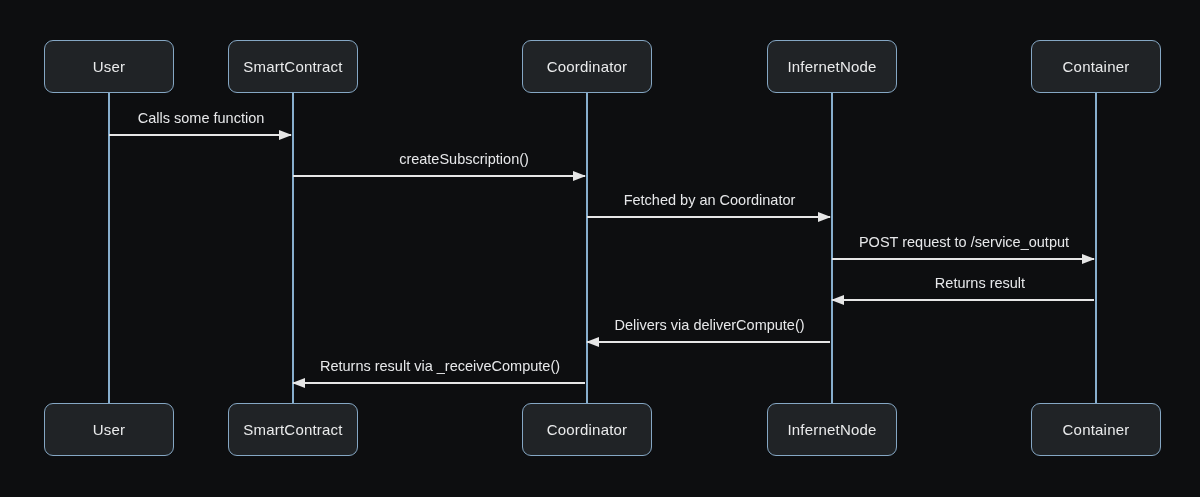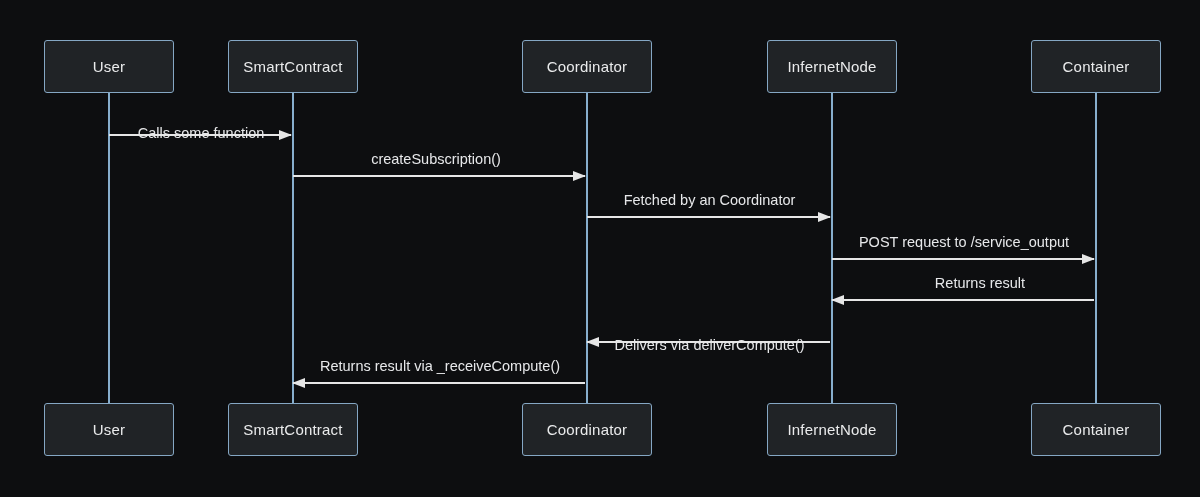--- a/index.html
+++ b/index.html
@@ -25,21 +25,21 @@
     position: absolute;
     width: 2px;
     background: var(--lifeline);
   }
   .actor-box {
     position: absolute;
     width: 130px;
     height: 53px;
     background: var(--box-fill);
     border: 1.5px solid var(--box-border);
-    border-radius: 3px;
+    border-radius: 9px;
     display: flex;
     align-items: center;
     justify-content: center;
   }
   .actor-label {
     color: var(--actor-text);
     font-size: 15px;
     letter-spacing: 0.2px;
     white-space: nowrap;
   }
@@ -82,41 +82,41 @@
       <div class="lifeline" style="left: 108px; top: 92px; height: 312px;"></div>
       <div class="lifeline" style="left: 292px; top: 92px; height: 312px;"></div>
       <div class="lifeline" style="left: 586px; top: 92px; height: 312px;"></div>
       <div class="lifeline" style="left: 831px; top: 92px; height: 312px;"></div>
       <div class="lifeline" style="left: 1095px; top: 92px; height: 312px;"></div>
     </div>
   <div id="messages">
       <div class="message-line" style="left: 109px; top: 134px; width: 182px;">
         <div class="arrowhead right"></div>
       </div>
-      <div class="message-label" style="left: 201px; top: 108px; margin-top: 15px;">Calls some function</div>
+      <div class="message-label" style="left: 201px; top: 108px;">Calls some function</div>
       <div class="message-line" style="left: 293px; top: 175px; width: 292px;">
         <div class="arrowhead right"></div>
       </div>
-      <div class="message-label" style="left: 436px; top: 149px;">createSubscription()</div>
+      <div class="message-label" style="left: 464px; top: 149px;">createSubscription()</div>
       <div class="message-line" style="left: 587px; top: 216px; width: 243px;">
         <div class="arrowhead right"></div>
       </div>
       <div class="message-label" style="left: 709.5px; top: 190px;">Fetched by an Coordinator</div>
       <div class="message-line" style="left: 832px; top: 258px; width: 262px;">
         <div class="arrowhead right"></div>
       </div>
       <div class="message-label" style="left: 964px; top: 232px;">POST request to /service_output</div>
       <div class="message-line" style="left: 832px; top: 299px; width: 262px;">
         <div class="arrowhead left"></div>
       </div>
       <div class="message-label" style="left: 964px; top: 273px; padding-left: 32px;">Returns result</div>
       <div class="message-line" style="left: 587px; top: 341px; width: 243px;">
         <div class="arrowhead left"></div>
       </div>
-      <div class="message-label" style="left: 709.5px; top: 315px; margin-top: 20px;">Delivers via deliverCompute()</div>
+      <div class="message-label" style="left: 709.5px; top: 315px;">Delivers via deliverCompute()</div>
       <div class="message-line" style="left: 293px; top: 382px; width: 292px;">
         <div class="arrowhead left"></div>
       </div>
       <div class="message-label" style="left: 440px; top: 356px;">Returns result via _receiveCompute()</div>
     </div>
   <div id="actors-top">
       <div class="actor-box" style="left: 44px; top: 40px;">
         <span class="actor-label">User</span>
       </div>
       <div class="actor-box" style="left: 228px; top: 40px;">

